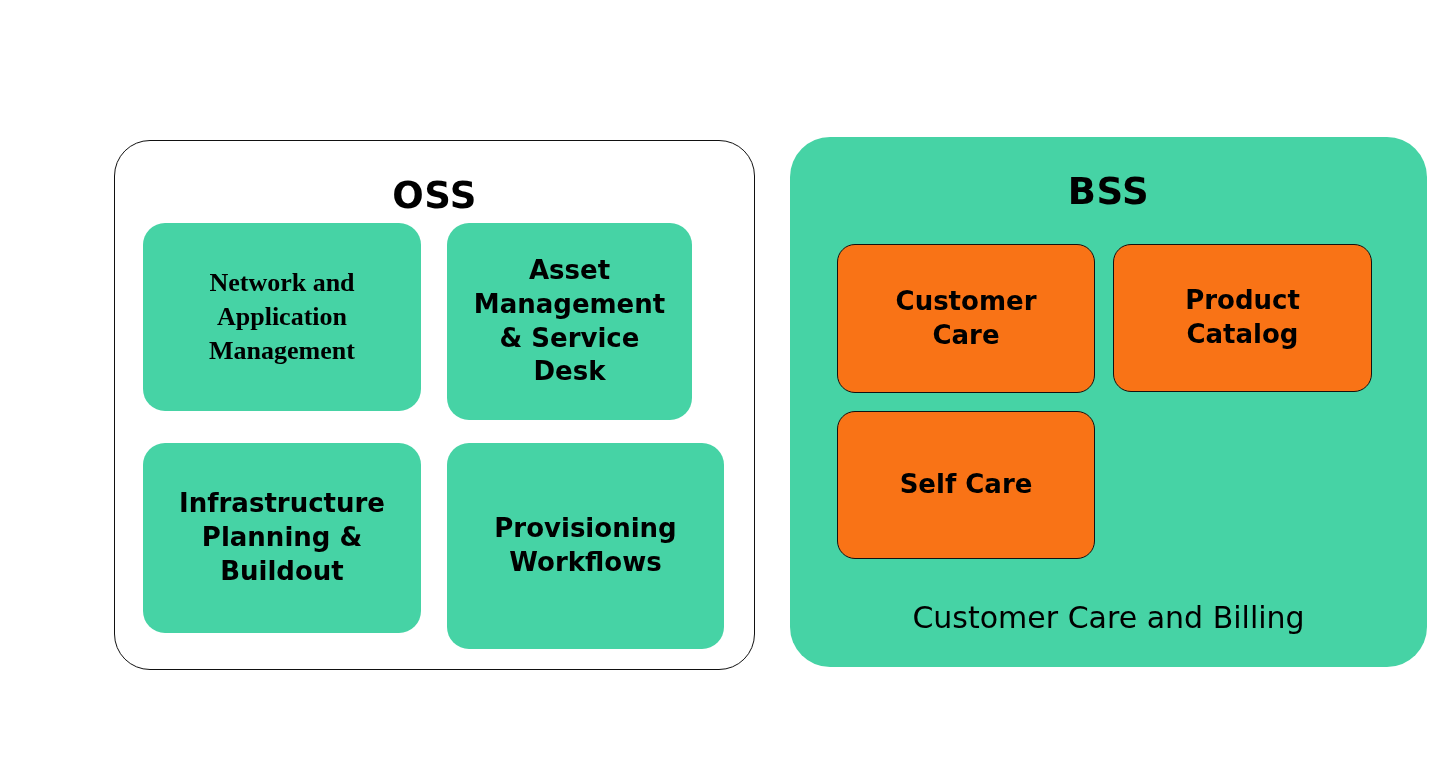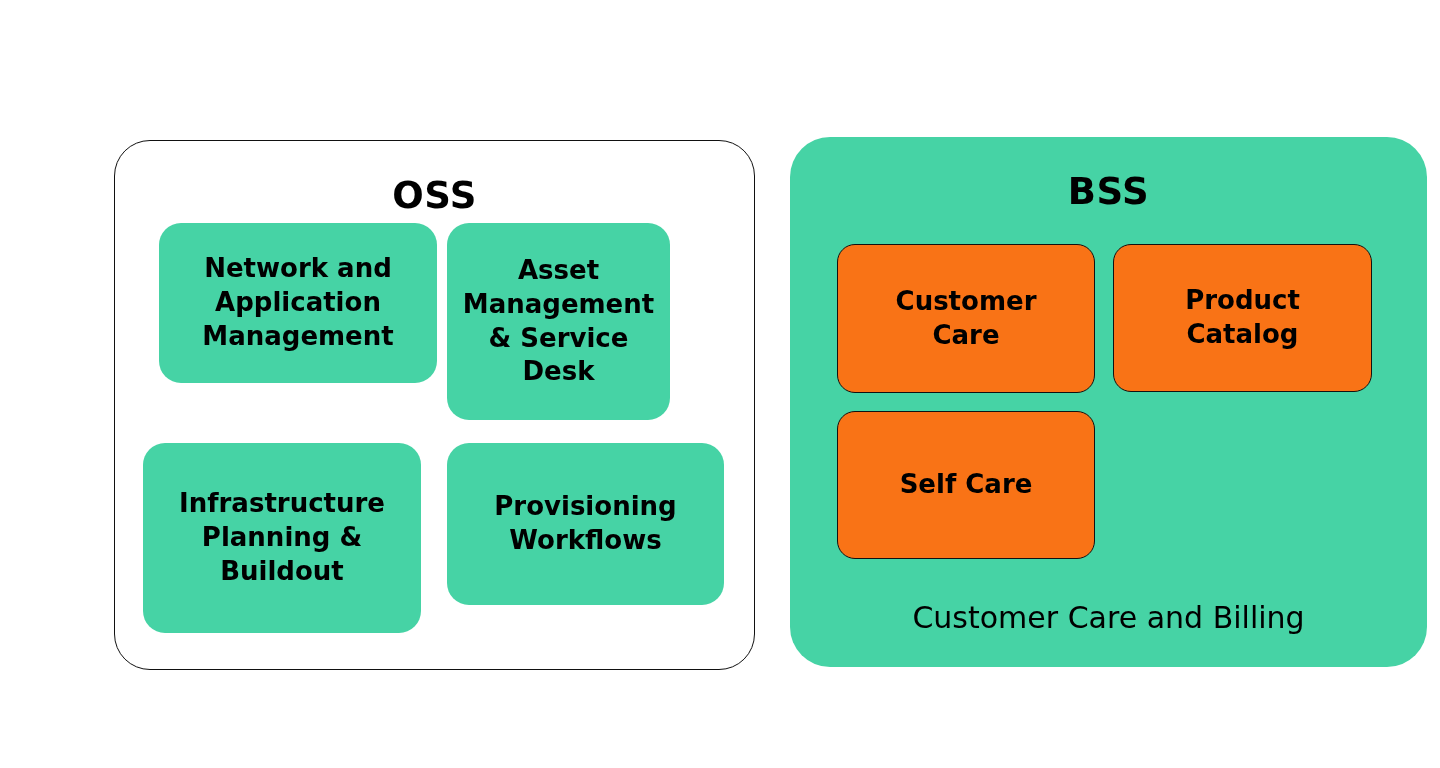--- a/index.html
+++ b/index.html
@@ -47,24 +47,24 @@
     justify-content: center;
     text-align: center;
   }
   .green-box .box-label,
   .white-box .box-label {
     font-size: 26px;
     font-weight: 700;
     line-height: 1.3;
     white-space: pre-line;
   }
-  .oss-box-1 { left: 44px;  top: 82px;  width: 278px; height: 160px; }
-  .oss-box-2 { left: 332px; top: 82px;  width: 223px; height: 197px; }
+  .oss-box-1 { left: 28px;  top: 82px;  width: 278px; height: 188px; font-family: Liberation Serif, serif; }
+  .oss-box-2 { left: 332px; top: 82px;  width: 245px; height: 197px; }
   .oss-box-3 { left: 28px;  top: 302px; width: 278px; height: 190px; }
-  .oss-box-4 { left: 332px; top: 302px; width: 277px; height: 162px; }
+  .oss-box-4 { left: 332px; top: 302px; width: 277px; height: 206px; }
 
   
   .bss-panel {
     position: absolute;
     left: 768px;
     top: 115px;
     width: 637px;
     height: 530px;
     background: #46d3a5;
     border-radius: 40px;

